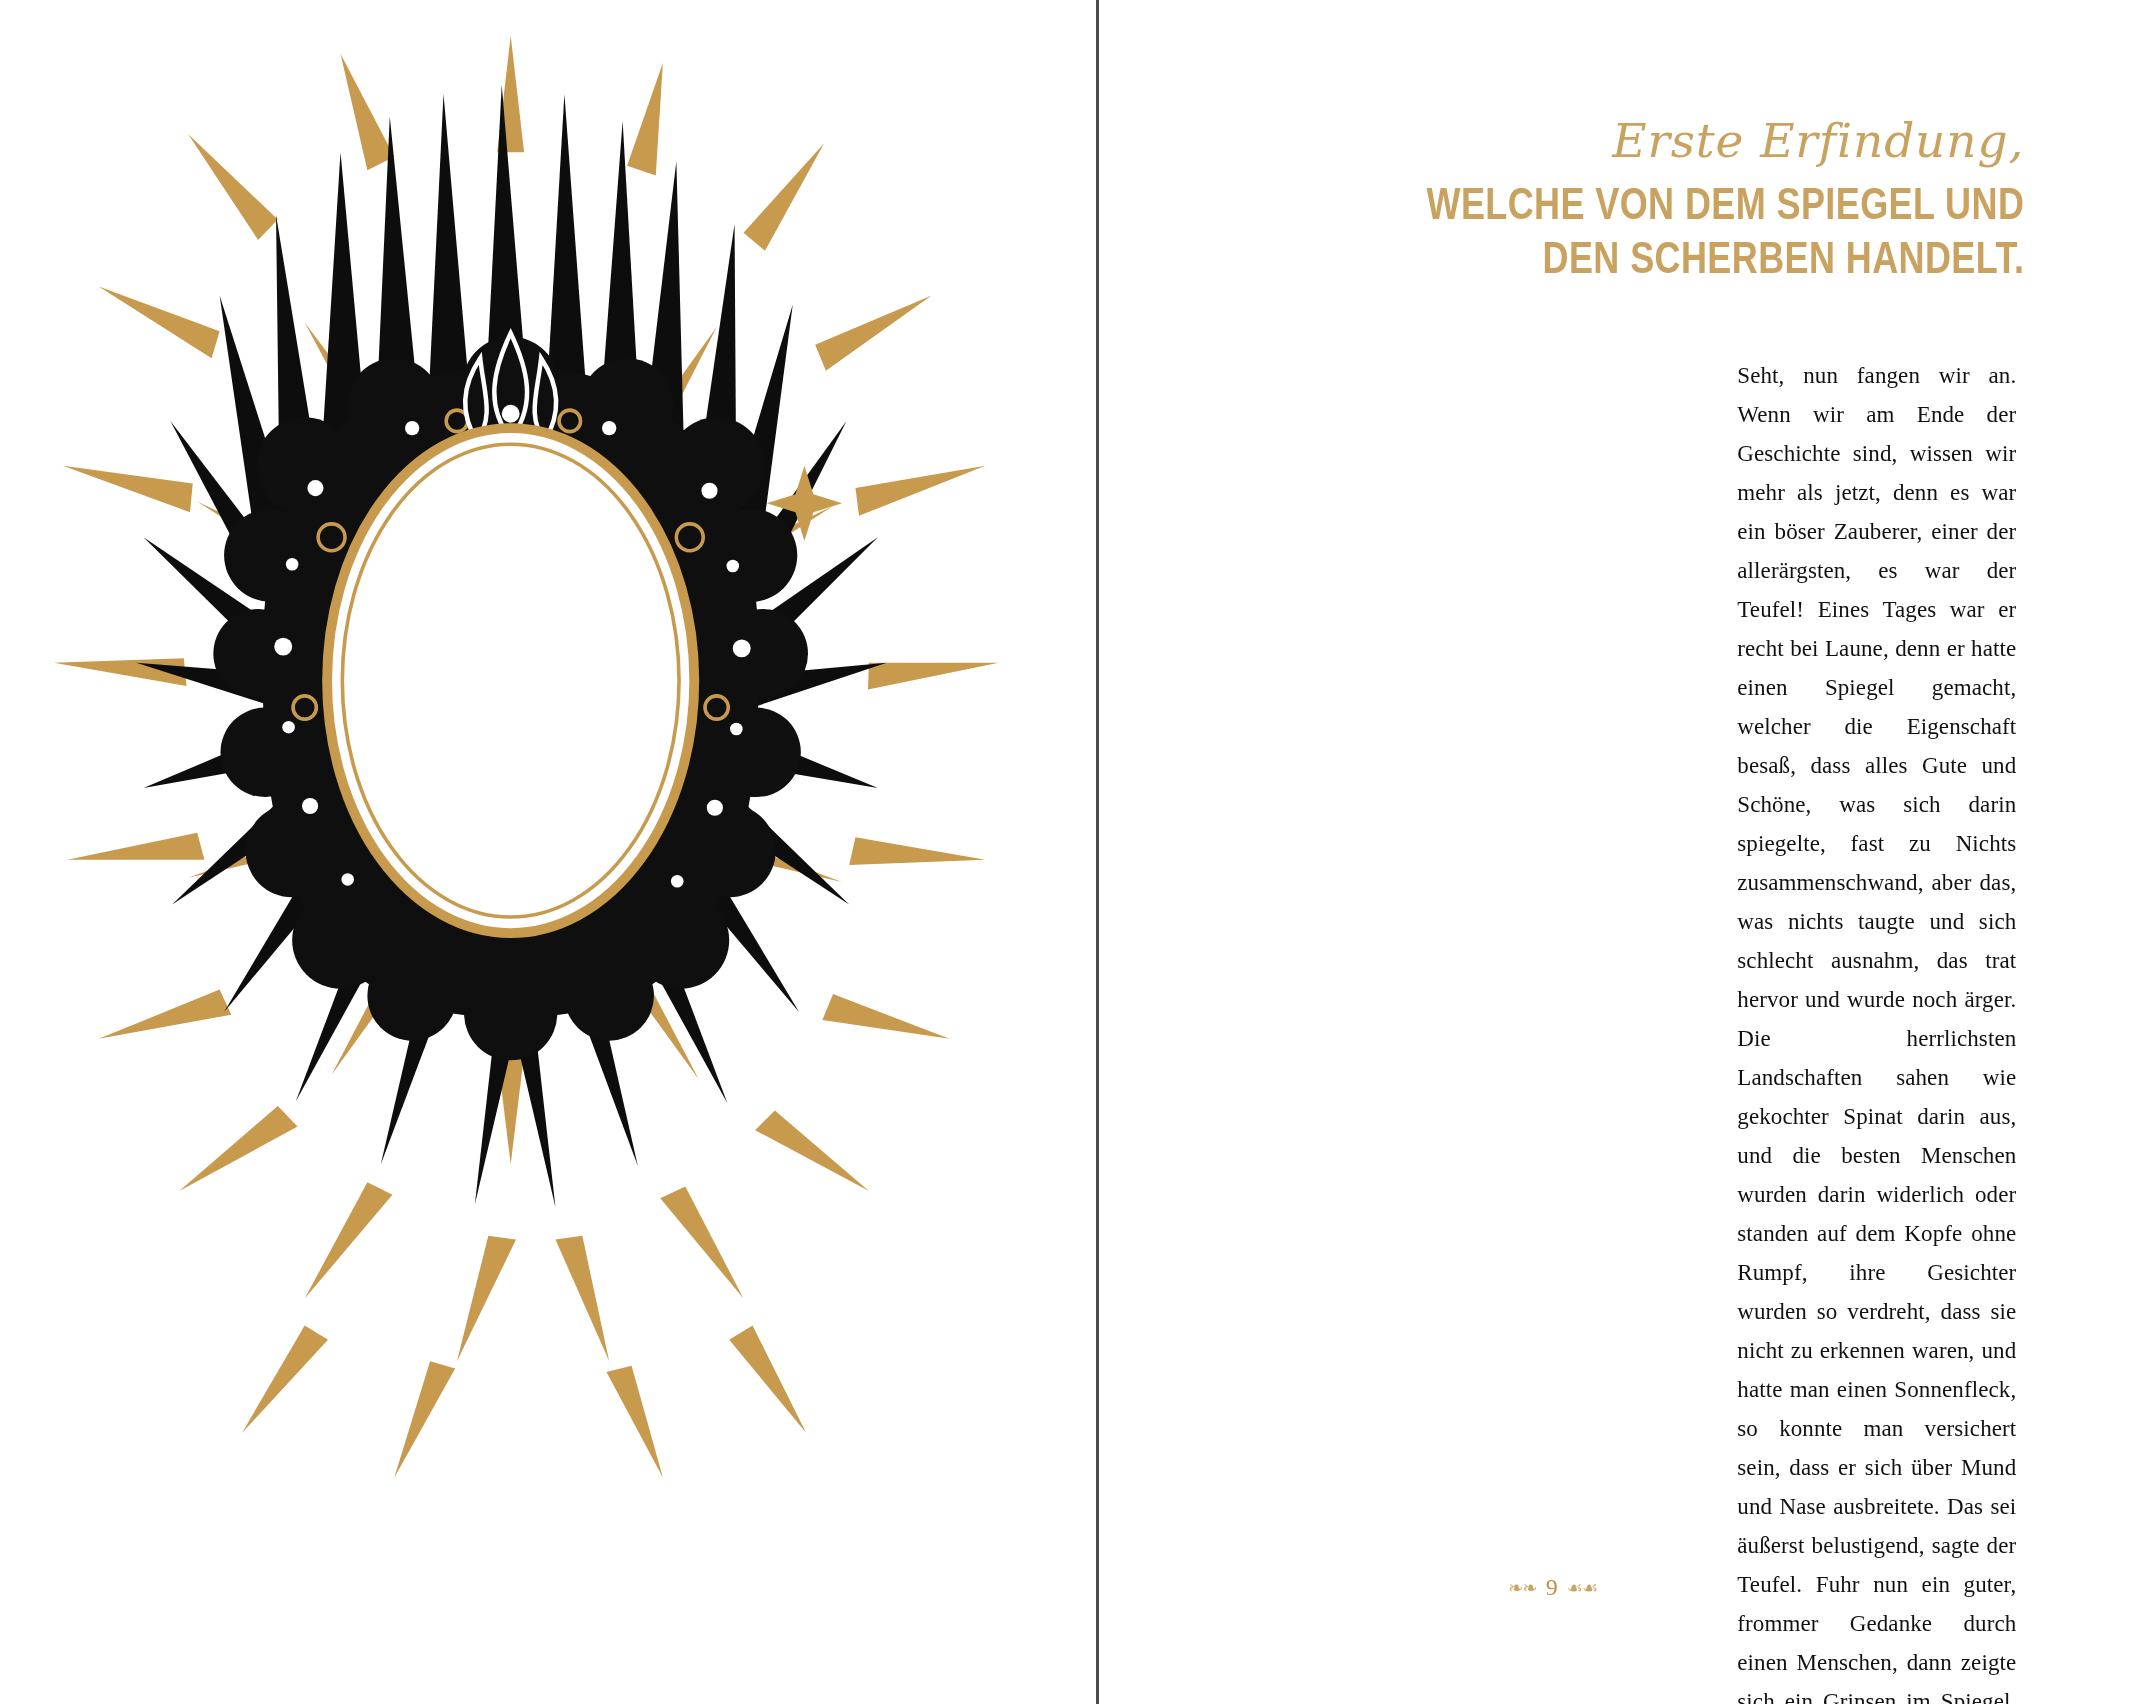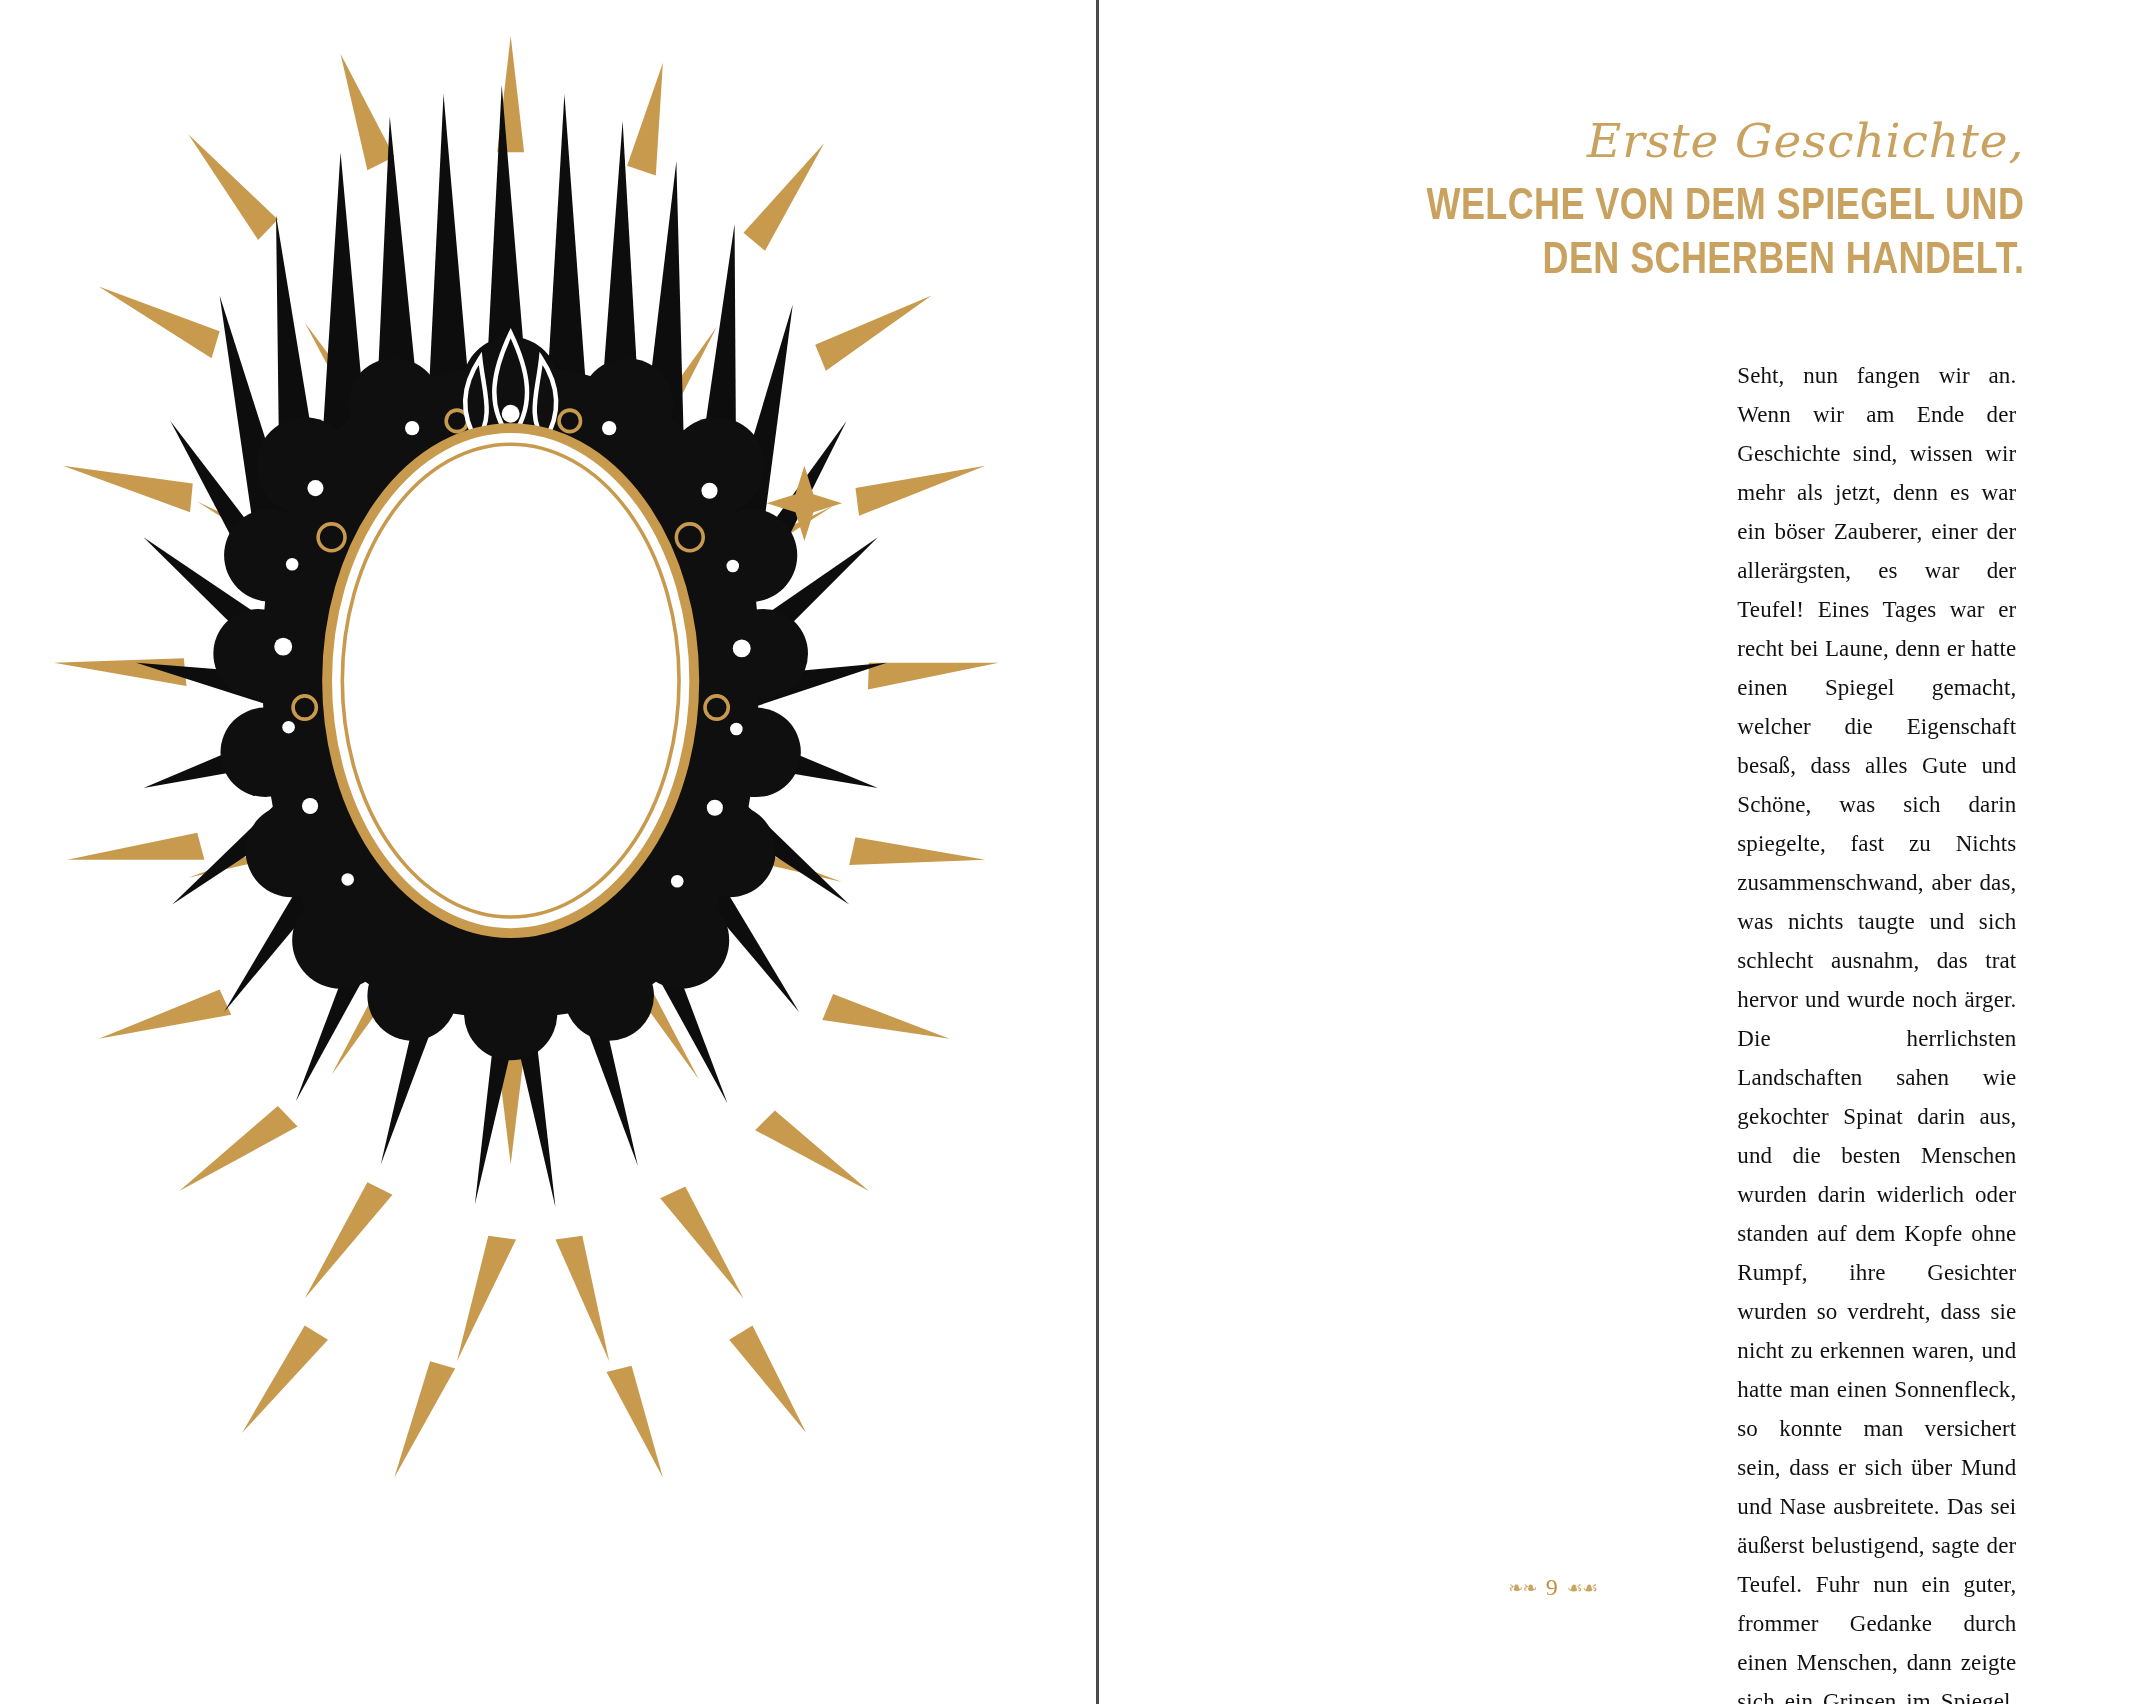--- a/index.html
+++ b/index.html
@@ -444,21 +444,21 @@
         </g>
       </svg>
     </div>
   </div>
 
   <div class="gutter"></div>
 
   <div class="page-right">
 
     <div class="chapter-head">
-      <div class="chapter-script">Erste Geschichte,</div>
+      <div class="chapter-script">Erste Erfindung,</div>
       <div class="chapter-sub">
         <span class="l1">WELCHE VON DEM SPIEGEL UND</span>
         <span class="l2">DEN SCHERBEN HANDELT.</span>
       </div>
     </div>
 
     <div class="body-text">
       <p>Seht, nun fangen wir an. Wenn wir am Ende der Geschichte sind, wissen wir mehr als jetzt, denn es war ein böser Zauberer, einer der allerärgsten, es war der Teufel! Eines Tages war er recht bei Laune, denn er hatte einen Spiegel gemacht, welcher die Eigenschaft besaß, dass alles Gute und Schöne, was sich darin spiegelte, fast zu Nichts zusammenschwand, aber das, was nichts taugte und sich schlecht ausnahm, das trat hervor und wurde noch ärger. Die herrlichsten Landschaften sahen wie gekochter Spinat darin aus, und die besten Menschen wurden darin widerlich oder standen auf dem Kopfe ohne Rumpf, ihre Gesichter wurden so verdreht, dass sie nicht zu erkennen waren, und hatte man einen Sonnenfleck, so konnte man versichert sein, dass er sich über Mund und Nase ausbreitete. Das sei äußerst belustigend, sagte der Teufel. Fuhr nun ein guter, frommer Gedanke durch einen Menschen, dann zeigte sich ein Grinsen im Spiegel, sodass der Zauberteufel über seine künstliche Erfindung lachen musste. Alle, die seine Zauberschule besuchten, denn er hielt Zauberschule, erzählten rings umher, dass ein Wunder geschehen sei; nun könne man erst sehen, meinten sie, wie die Welt und die Menschen wirklich aussehen. Sie liefen mit dem Spiegel umher, und zu-</p>
     </div>
 

